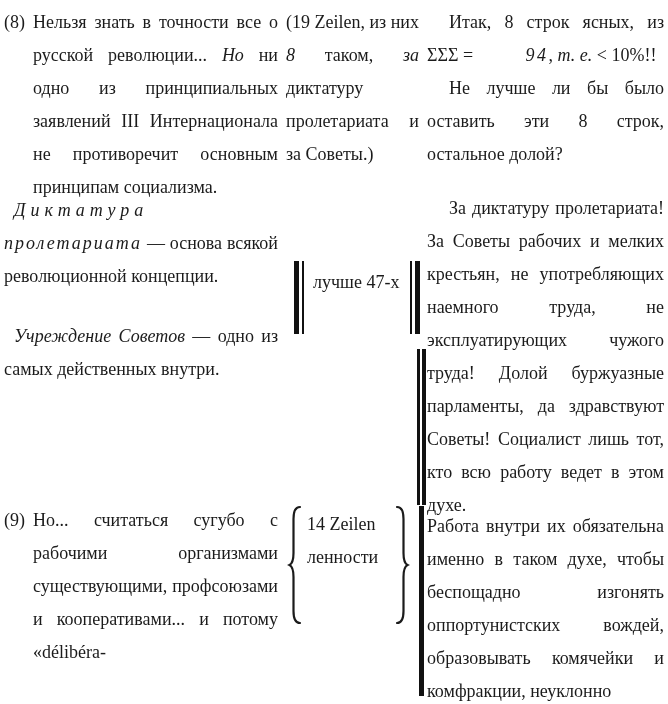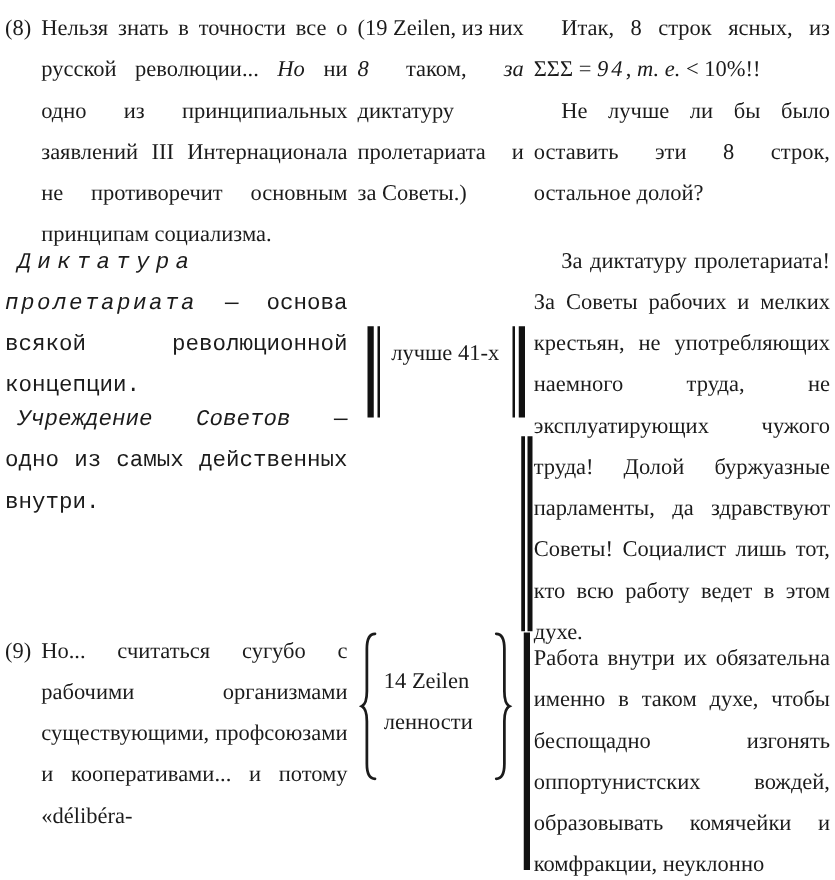--- a/index.html
+++ b/index.html
@@ -14,26 +14,26 @@
     color:#1b1b1b;
   }
   .col{position:absolute;top:0;}
   .col-left{left:4px;width:274px;}
   .col-mid{left:286px;width:133px;}
   .col-right{left:427px;width:237px;}
   .block{position:absolute;left:0;width:100%;}
   .just{text-align:justify;}
   .hang{padding-left:29px;box-sizing:border-box;}
   .hang .num{position:absolute;left:0;top:0;}
-  .ind10{text-indent:10px;font-family:Liberation Mono, monospace;}
+  .ind10{text-indent:10px;}
   .ind22{text-indent:22px;}
   i{font-style:italic;margin-top:34px;}
   .sperr{letter-spacing:5px;}
   .sperr2{letter-spacing:2px;}
-  .num94{letter-spacing:2.5px;font-style:italic;}
+  .num94{letter-spacing:2.5px;font-style:italic;margin-left:48px;}
   .bar{position:absolute;background:#111;}
   .brace{position:absolute;}
   .annline{white-space:nowrap;}
 </style>
 </head>
 <body>
 
 <div class="page">
 
   <div class="col col-left">
@@ -61,24 +61,24 @@
 
   </div>
 
   <div class="col col-mid">
 
     <div class="block just" style="top:6px;">
       <span>(19 Zeilen, из них </span><i>8</i><span> таком, </span><i>за</i><span> диктатуру пролетариата и за Советы.)</span>
     </div>
 
     <div class="block" style="top:266px;padding-left:27px;box-sizing:border-box;">
-      <div class="annline">лучше 41-х</div>
+      <div class="annline">лучше 47-х</div>
     </div>
 
-    <div class="block" style="top:528px;padding-left:21px;box-sizing:border-box;">
+    <div class="block" style="top:508px;padding-left:21px;box-sizing:border-box;">
       <div class="annline">14 Zeilen</div>
       <div class="annline">ленности</div>
     </div>
 
   </div>
 
   <div class="col col-right">
 
     <div class="block just ind22" style="top:6px;">
       <span>Итак, 8 строк ясных, из ΣΣΣ = </span><span class="num94">94</span><span>, </span><i>т. е.</i><span> &lt; 10%!!</span>

